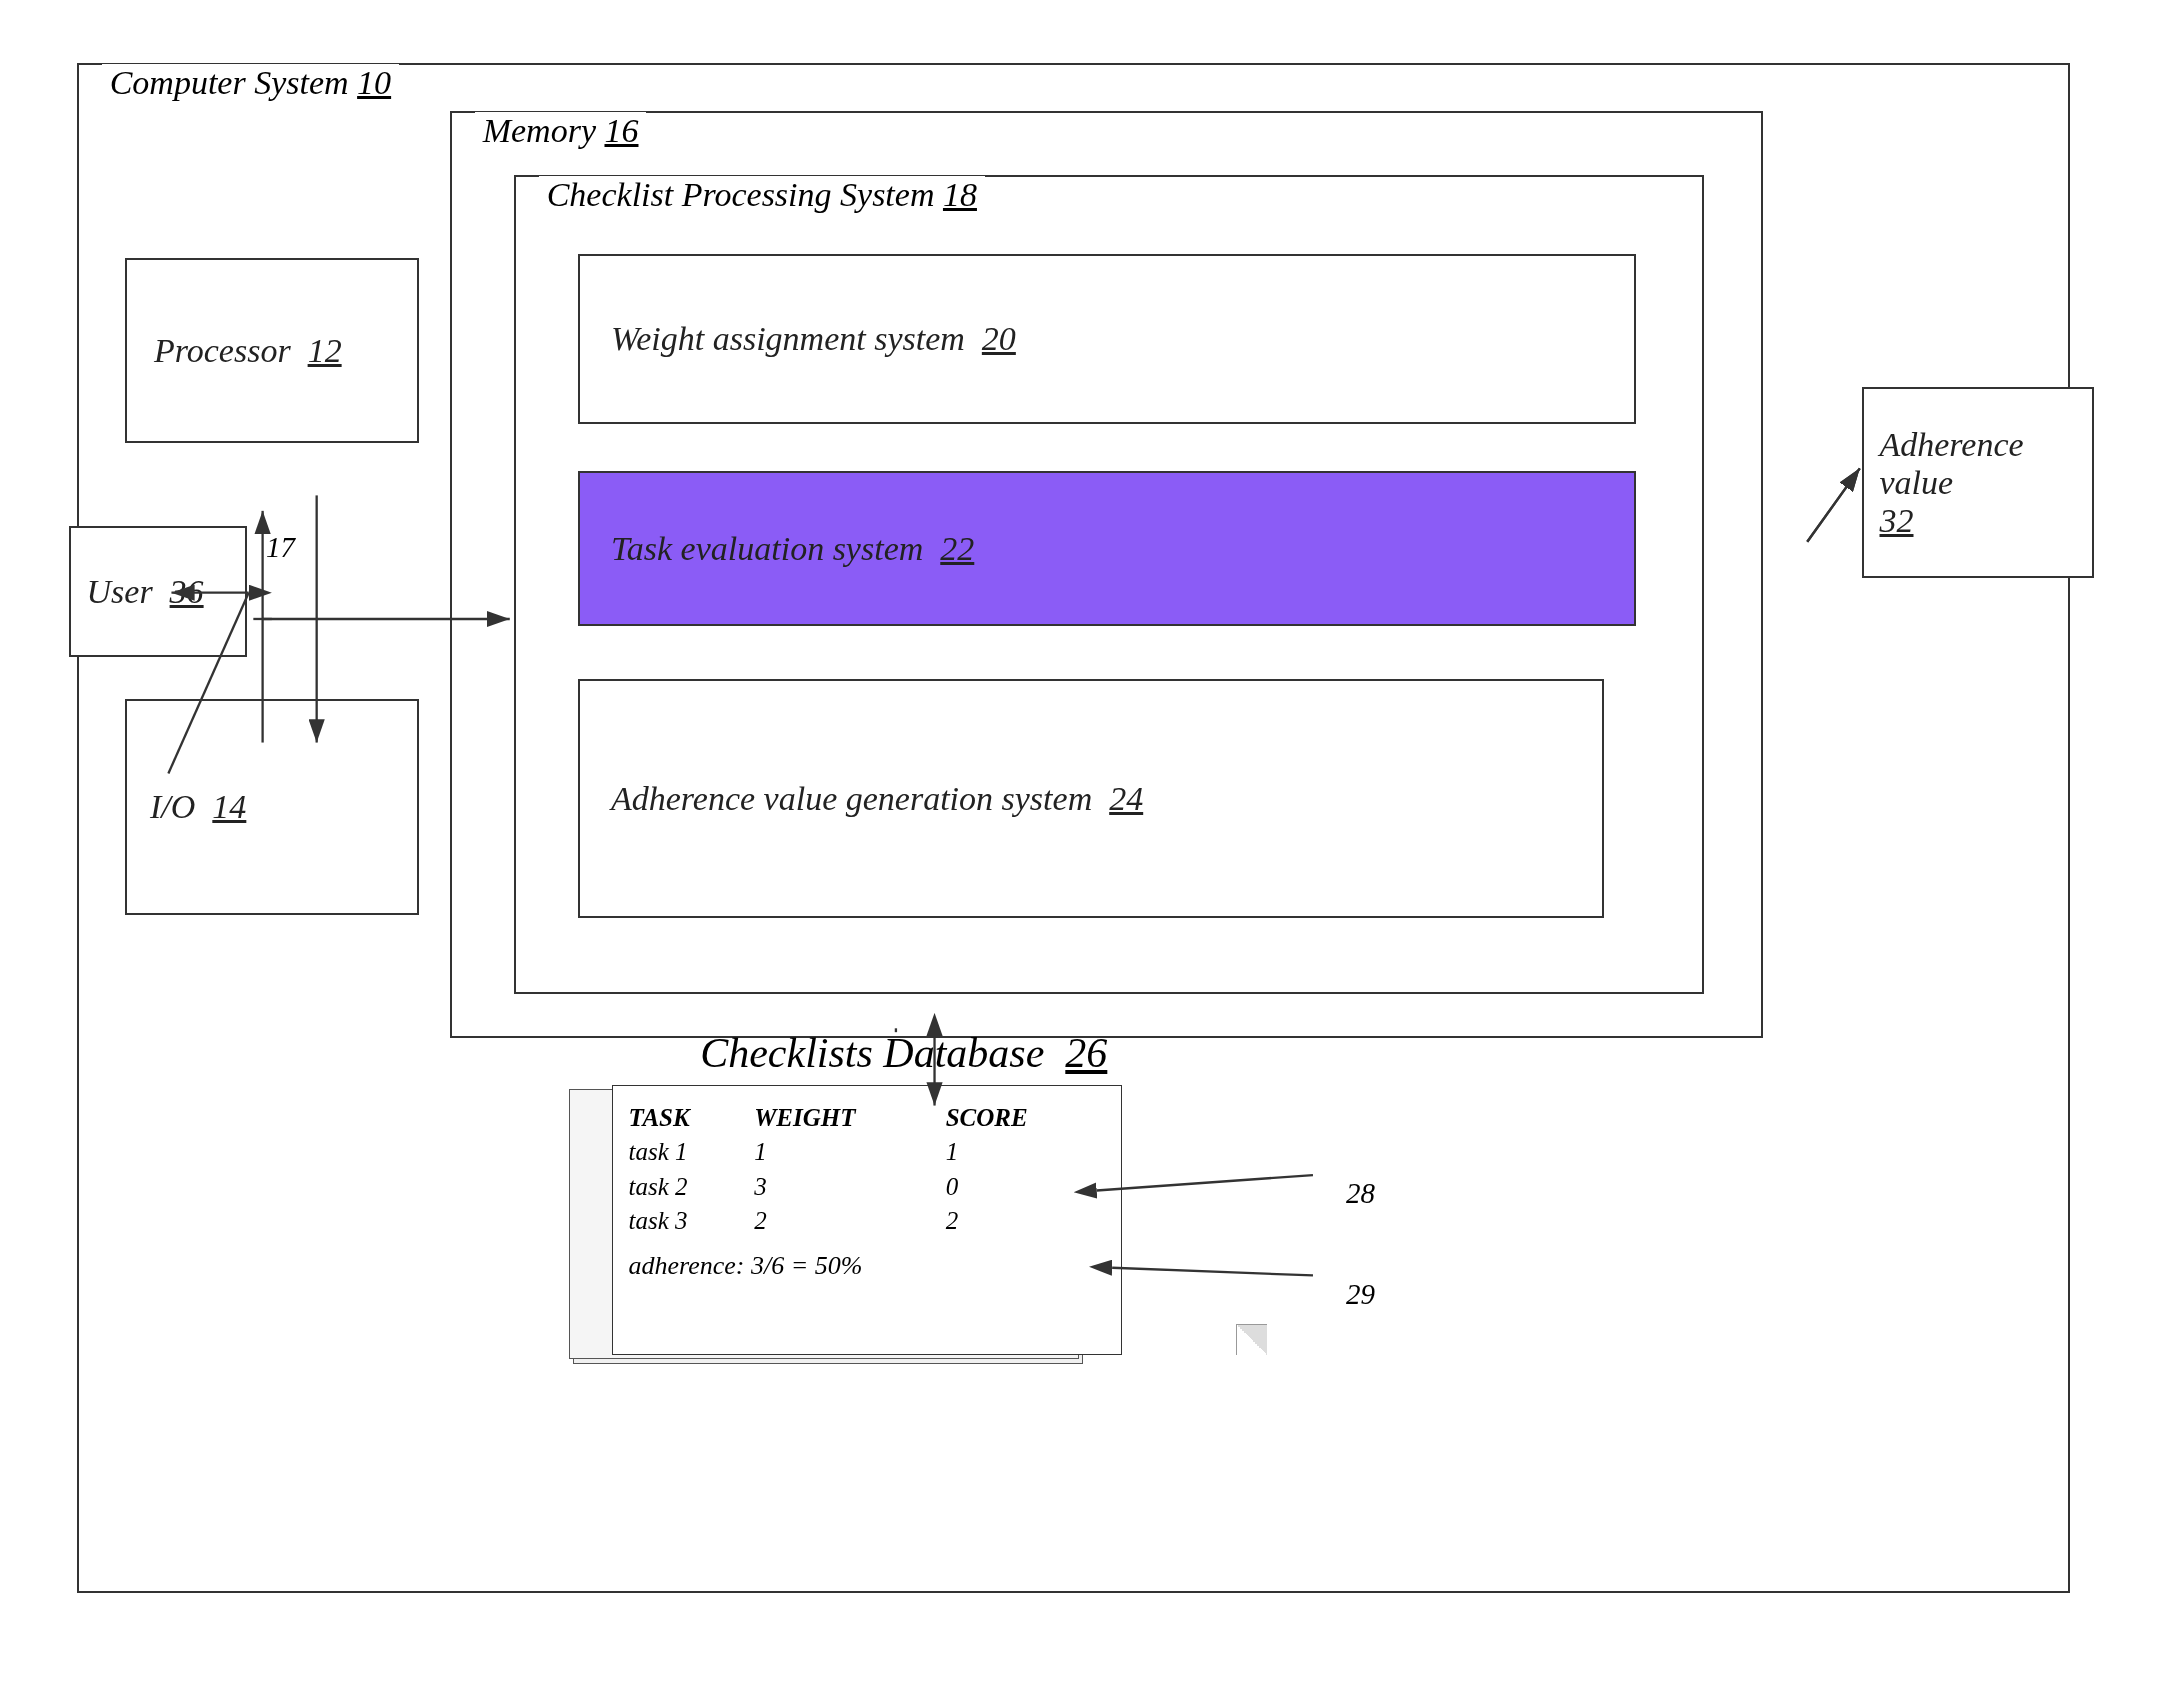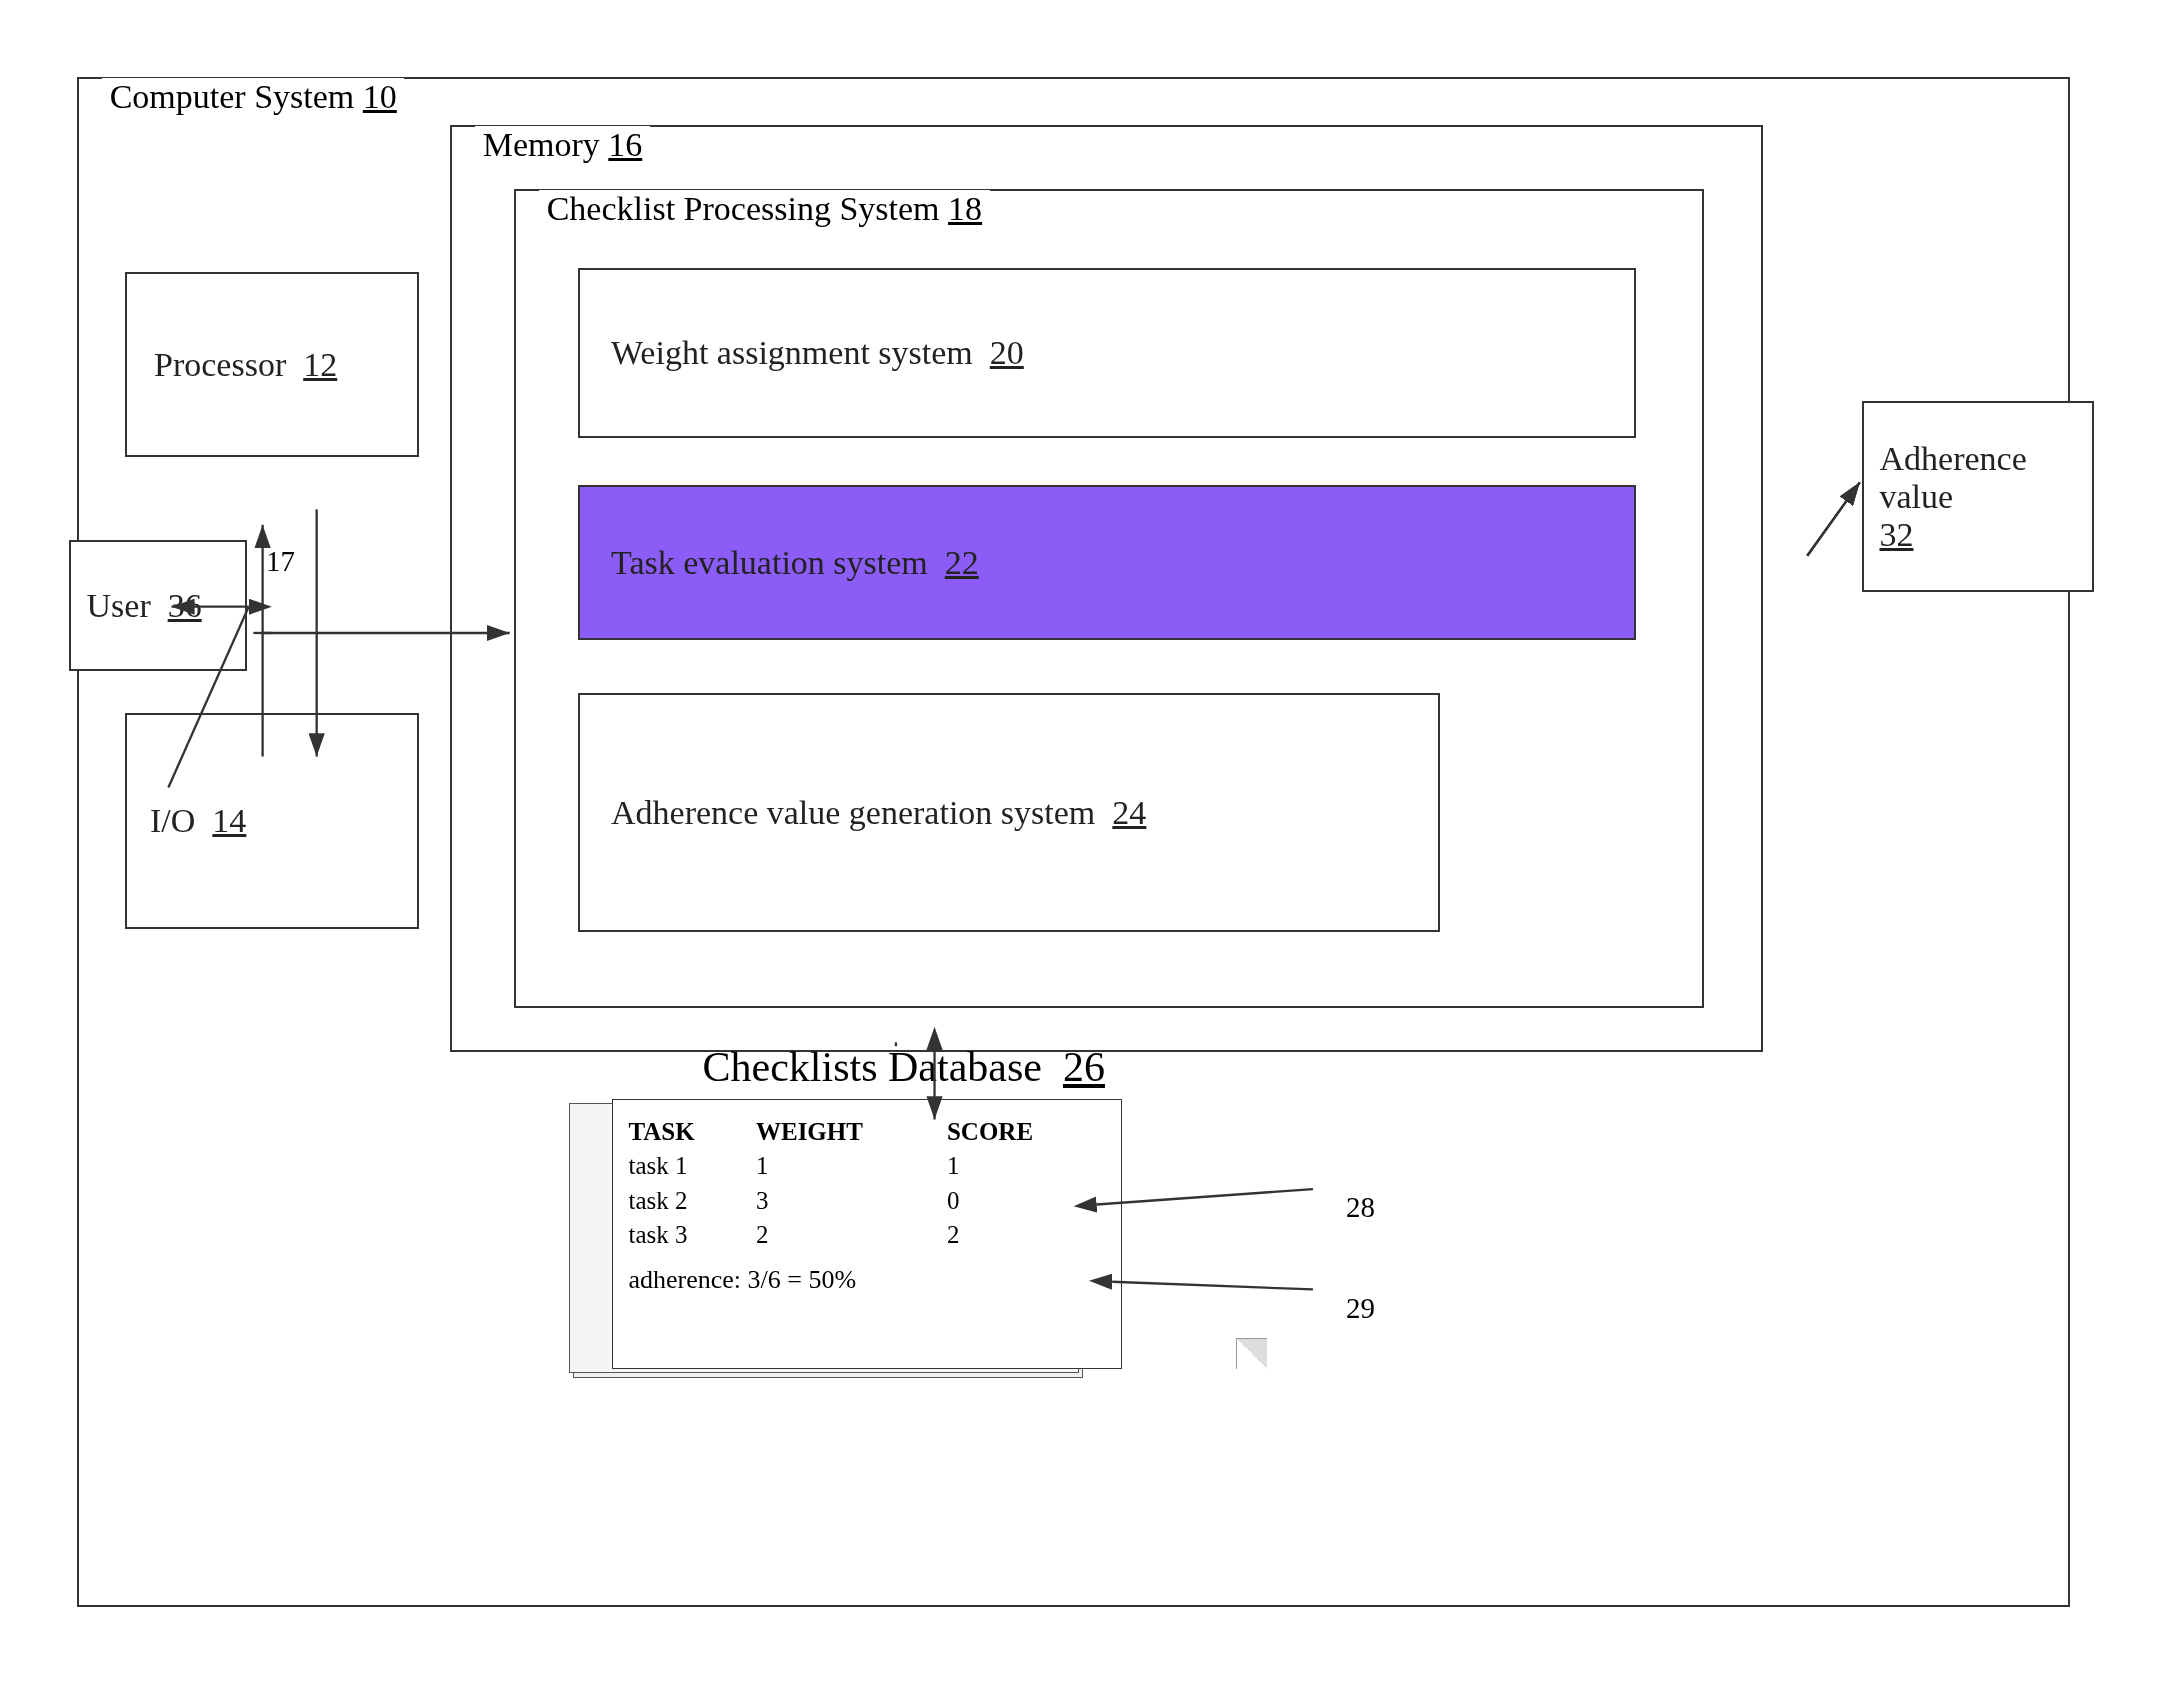--- a/index.html
+++ b/index.html
@@ -7,24 +7,25 @@
       background: #fff;
       font-family: 'Times New Roman', Times, serif;
       width: 2183px;
       height: 1685px;
       position: relative;
       overflow: hidden;
     }
 
     .diagram-container {
       position: absolute;
-      top: 46px;
+      top: 32px;
       left: 46px;
       width: 2086px;
       height: 1591px;
+      font-style: italic;
     }
 
     
     .computer-system {
       position: absolute;
       top: 31px;
       left: 31px;
       width: 1993px;
       height: 1530px;
       border: 2.3px solid #333;
@@ -106,21 +107,21 @@
       display: flex;
       align-items: center;
       padding-left: 31px;
     }
 
     
     .adherence-generation {
       position: absolute;
       top: 502px;
       left: 62px;
-      width: 862px;
+      width: 1026px;
       height: 239px;
       border: 2.3px solid #333;
       background: #fff;
       display: flex;
       align-items: center;
       padding-left: 31px;
     }
 
     
     .processor-box {

